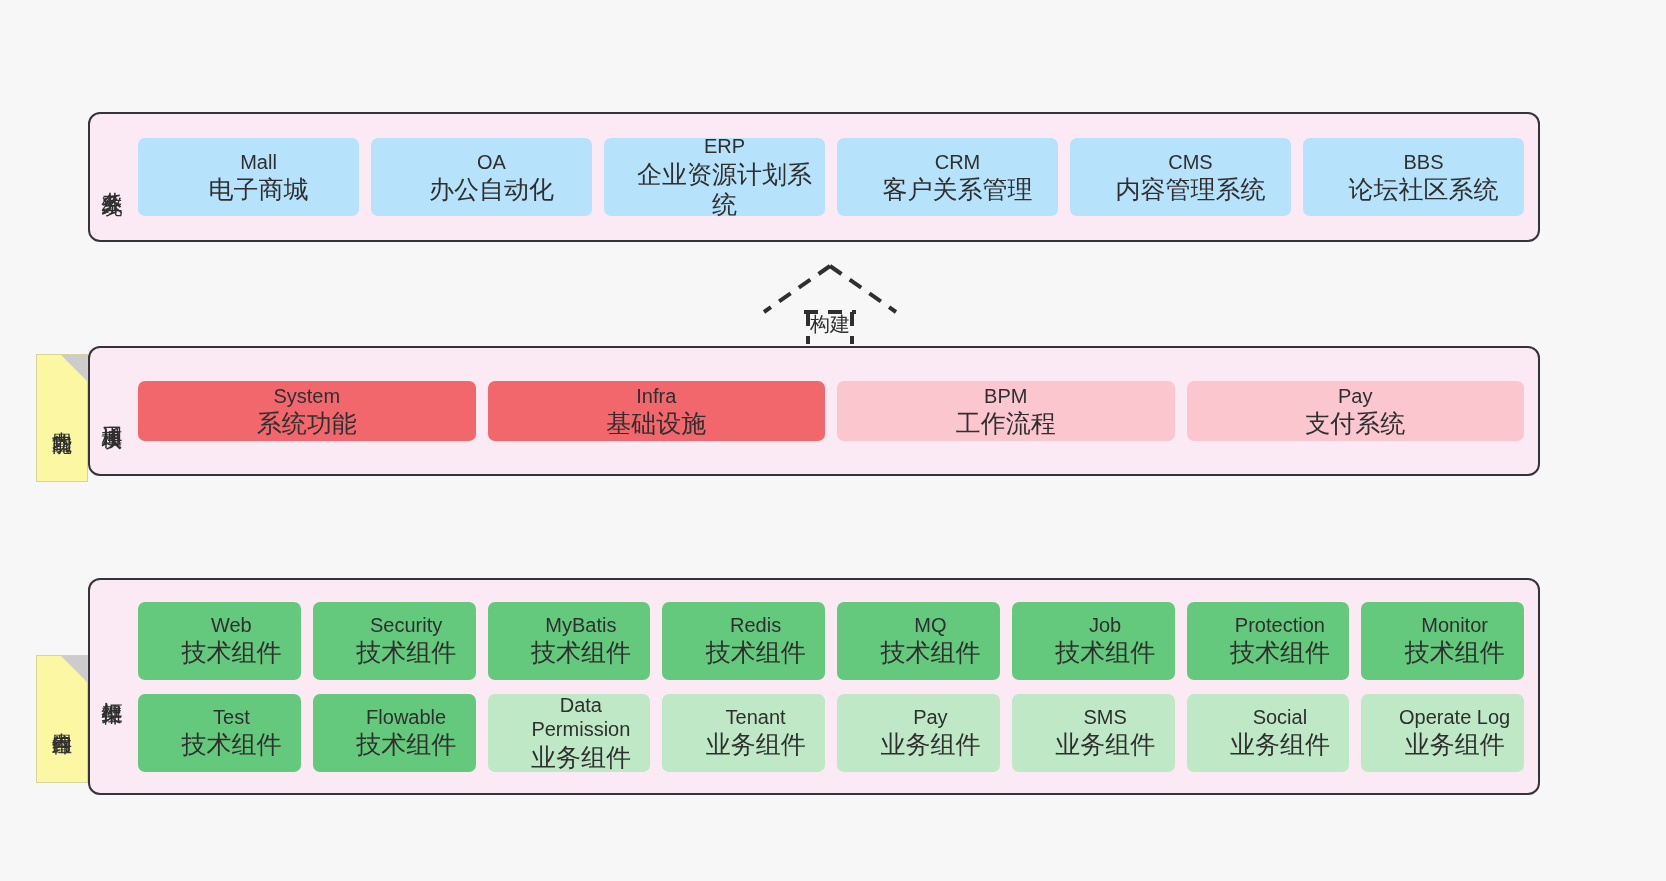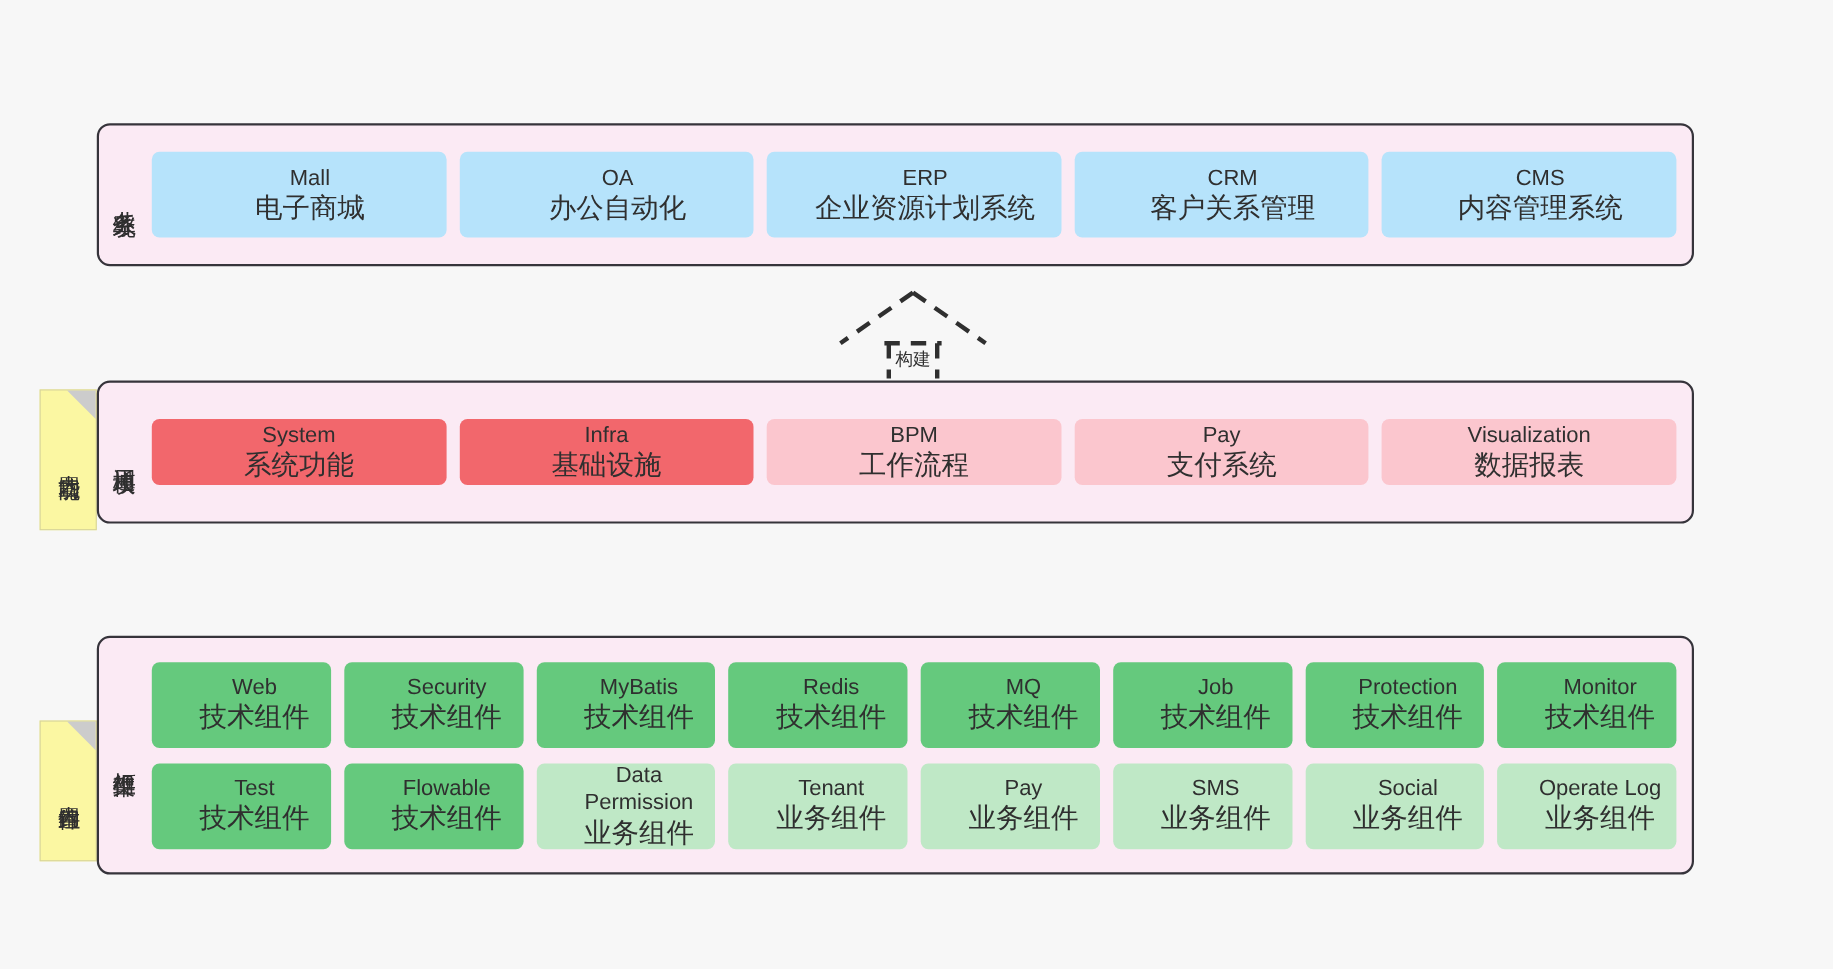--- a/index.html
+++ b/index.html
@@ -125,21 +125,21 @@
   }
   .connector svg {
     display: block;
     overflow: visible;
   }
   .connector .conn-label {
     position: absolute;
     left: 50%;
     transform: translateX(-50%);
     bottom: 6px;
-    font-size: 16px;
+    font-size: 20px;
     color: #2f2f2f;
     background: transparent;
     padding: 0 3px;
     white-space: nowrap;
     margin-top: 47px;
   }
 </style>
 </head>
 <body>
 
@@ -161,20 +161,24 @@
           <span class="t1">ERP</span>
           <span class="t2">企业资源计划系统</span>
         </div>
         <div class="card c-blue">
           <span class="t1">CRM</span>
           <span class="t2">客户关系管理</span>
         </div>
         <div class="card c-blue">
           <span class="t1">CMS</span>
           <span class="t2">内容管理系统</span>
+        </div>
+        <div class="card c-blue">
+          <span class="t1">BBS</span>
+          <span class="t2">论坛社区系统</span>
         </div>
       </div>
     </div>
   </div>
 
   <div class="connector" style="left:760px; top:262px; width:140px; height:82px;">
     <svg width="140" height="82" viewBox="0 0 140 82" aria-hidden="true">
       <path d="M70 4 L136 50" stroke="#2f2f2f" stroke-width="4" fill="none" stroke-dasharray="14 10" stroke-linecap="butt"></path>
       <path d="M70 4 L4 50" stroke="#2f2f2f" stroke-width="4" fill="none" stroke-dasharray="14 10" stroke-linecap="butt"></path>
       <path d="M48 50 L48 82" stroke="#2f2f2f" stroke-width="4" fill="none" stroke-dasharray="14 10"></path>
@@ -201,24 +205,20 @@
           <span class="t2">基础设施</span>
         </div>
         <div class="card c-pink">
           <span class="t1">BPM</span>
           <span class="t2">工作流程</span>
         </div>
         <div class="card c-pink">
           <span class="t1">Pay</span>
           <span class="t2">支付系统</span>
         </div>
-        <div class="card c-pink">
-          <span class="t1">Visualization</span>
-          <span class="t2">数据报表</span>
-        </div>
       </div>
     </div>
   </div>
 
 
   <div class="note" style="left:36px; top:655px; width:52px; height:128px;">
     <span>内置组件</span>
   </div>
 
   <div class="layer row-bottom" style="left:88px; top:578px; width:1452px; height:217px;">

